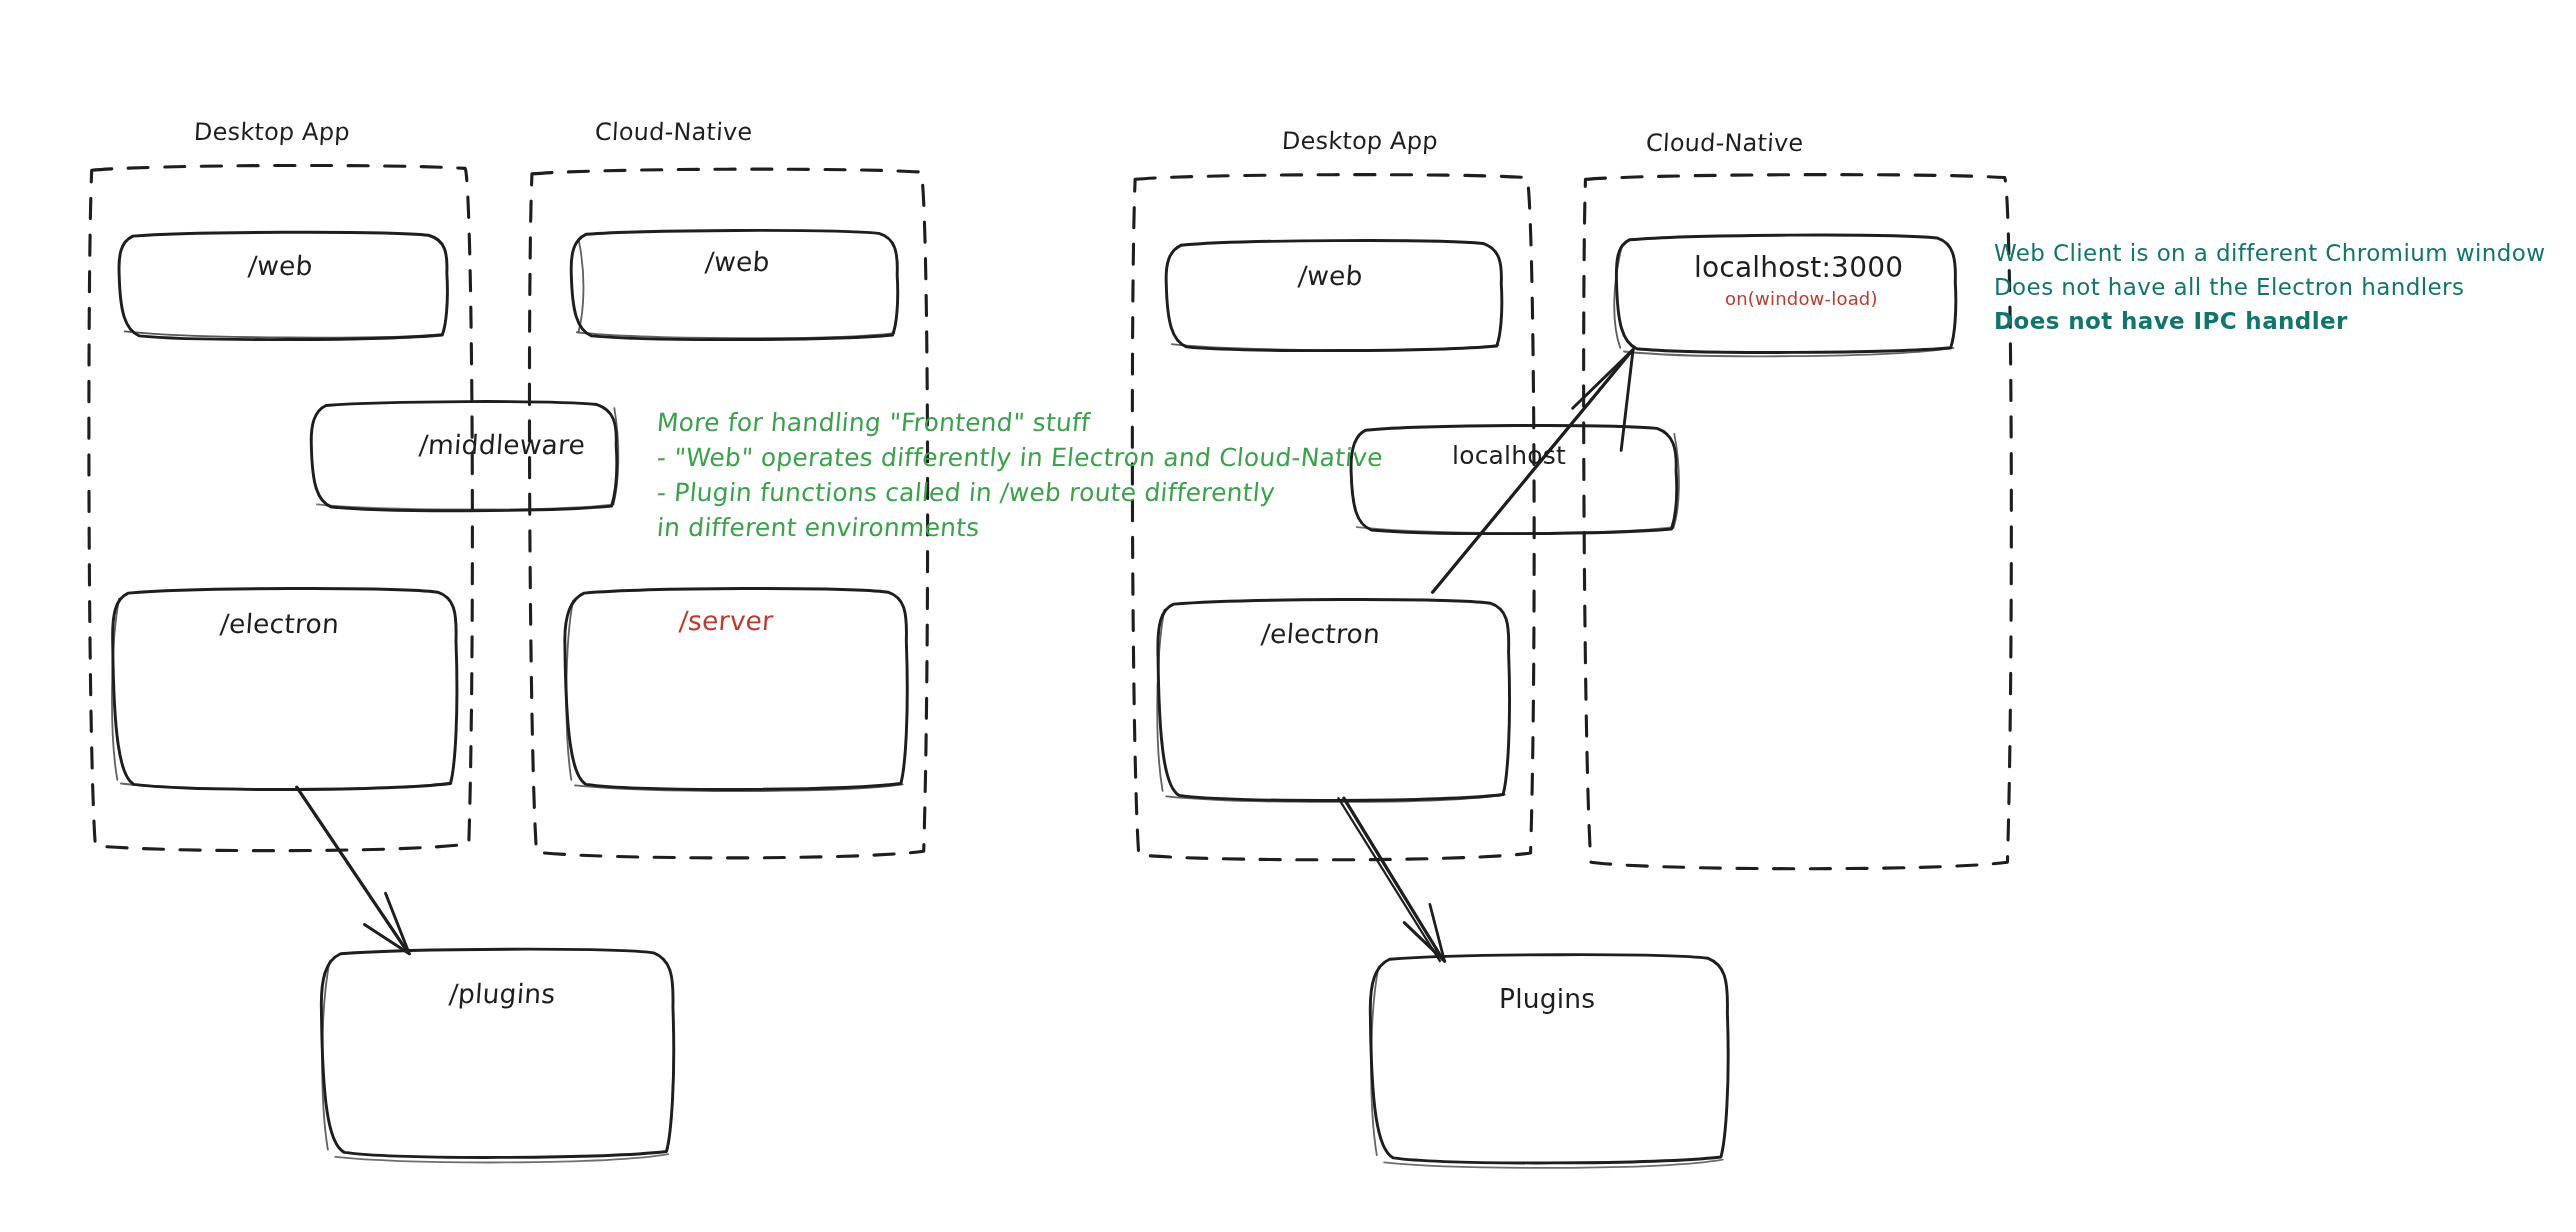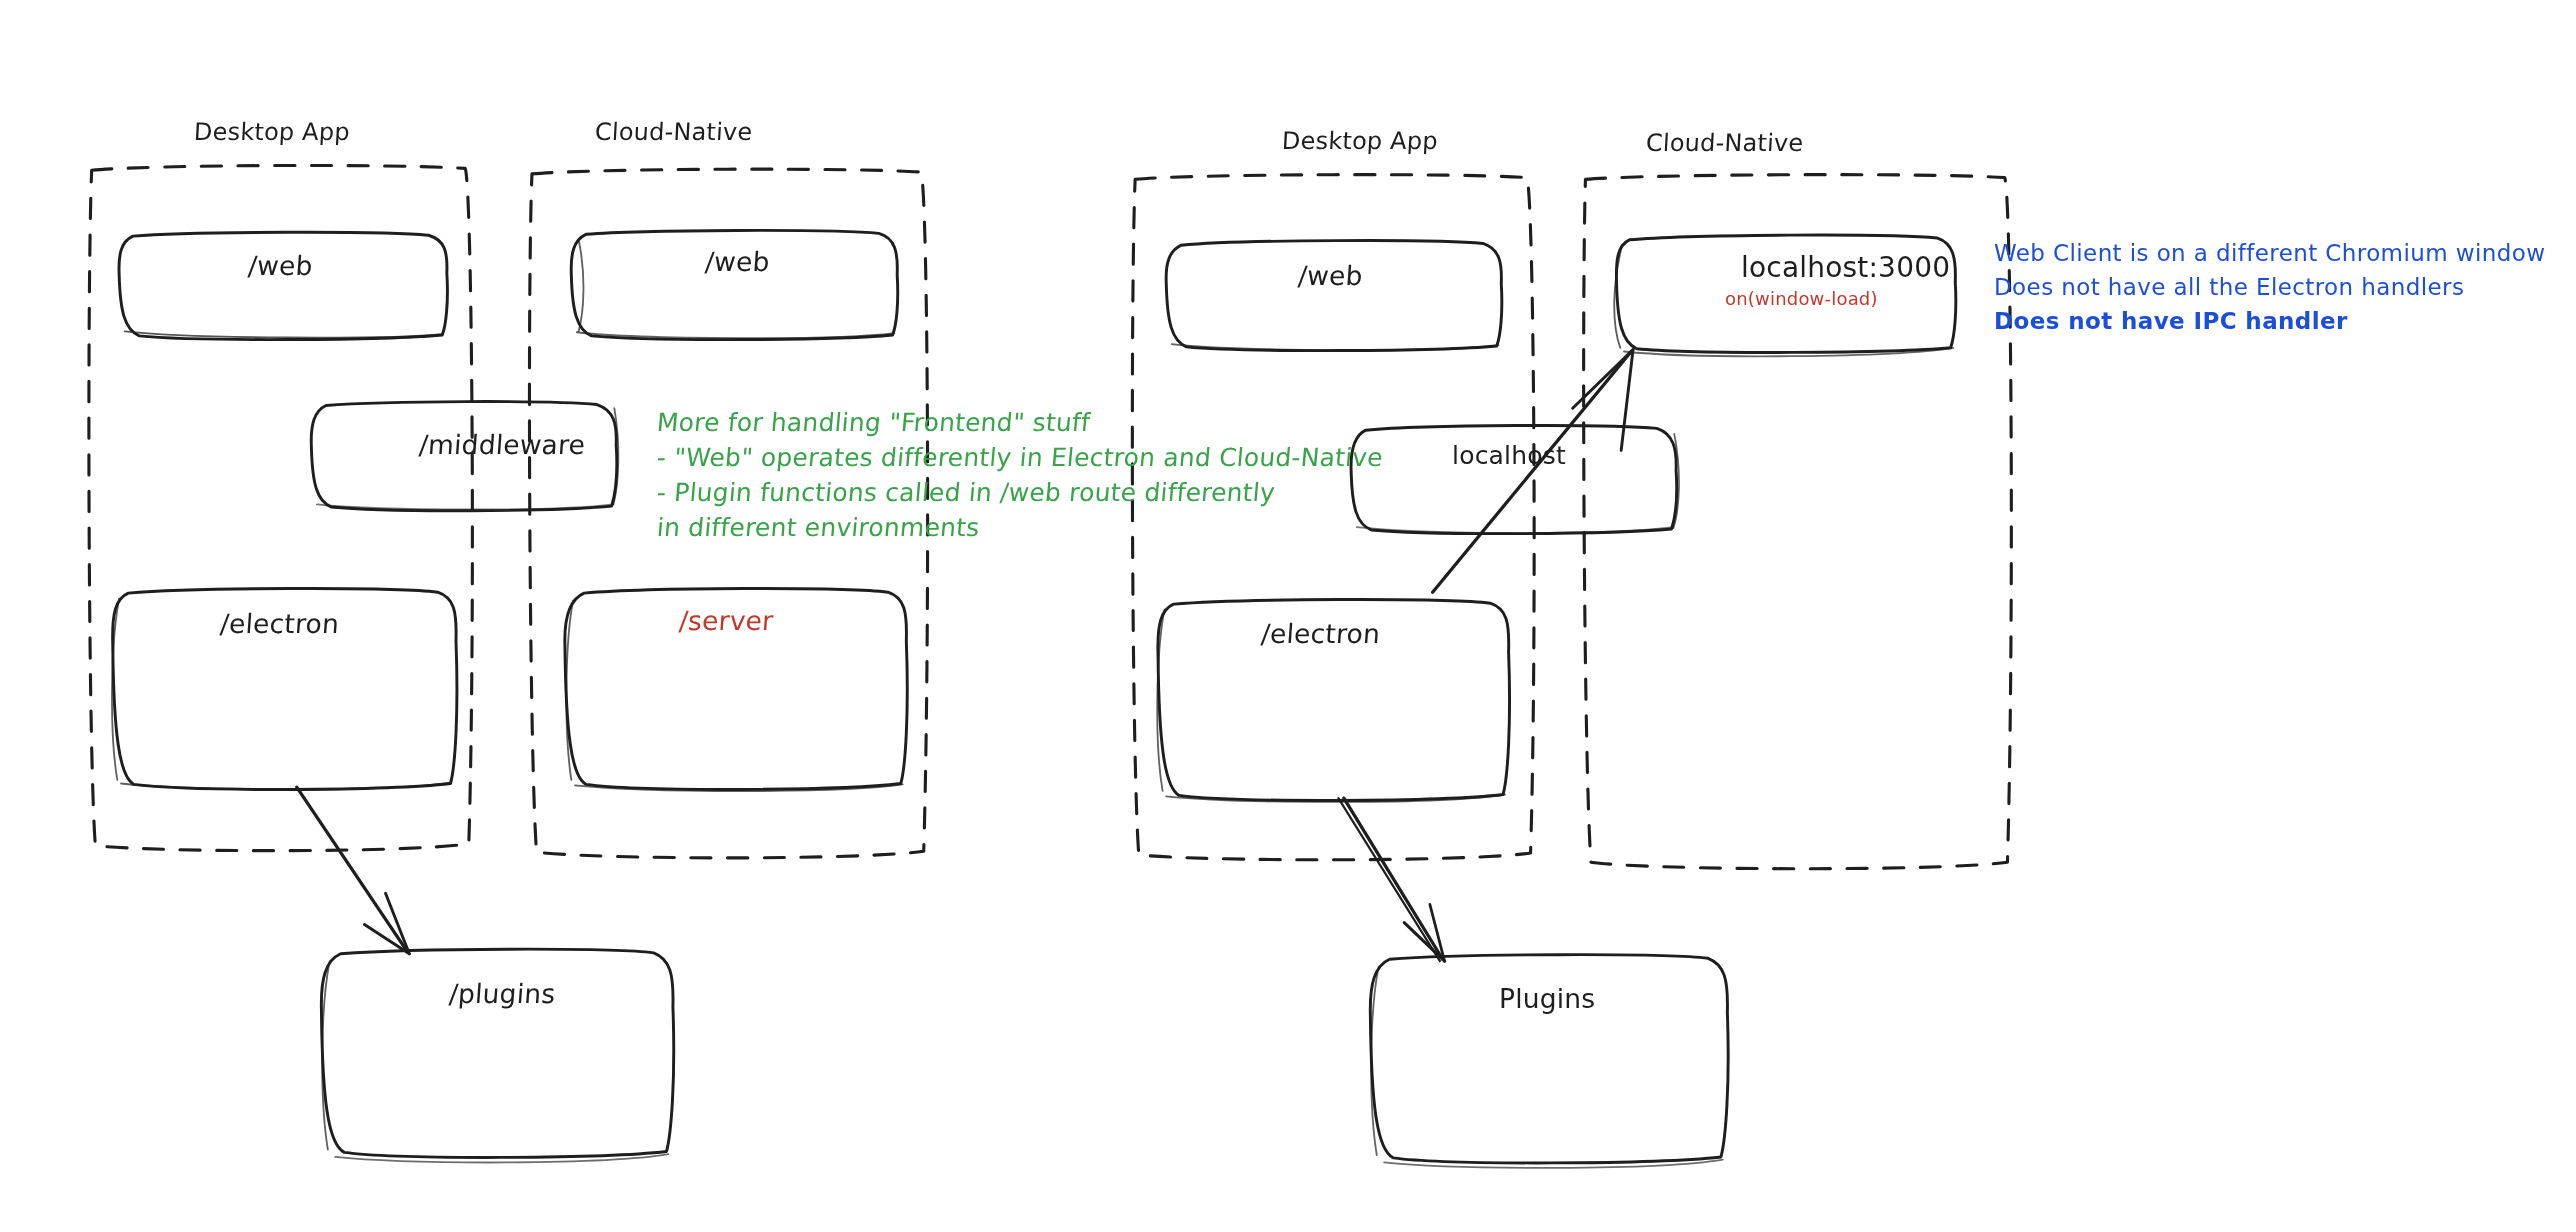--- a/index.html
+++ b/index.html
@@ -45,21 +45,21 @@
     font-size: 28px;
   }
   .annot {
     font-size: 25px;
     line-height: 1.40;
     transform: skewX(-5deg);
   }
   .annot-red {
     font-size: 23px;
     line-height: 1.48;
-    color: #1d4ed8;
+    color: #0f766e;
     letter-spacing: 0.4px;
   }
   .green { color: #38a349; }
   .red   { color: #c0392b; }
 </style>
 </head>
 <body>
 
 <div id="canvas">
 
@@ -216,21 +216,21 @@
     <div class="lbl annot green" style="position:relative; left:0; top:0;">- Plugin functions called in /web route differently</div>
     <div class="lbl annot green" style="position:relative; left:0; top:0;">in different environments</div>
   </div>
 
   <div class="lbl group-title" style="left:1282px; top:126px;">Desktop App</div>
 
   <div class="lbl group-title" style="left:1646px; top:128px;">Cloud-Native</div>
 
   <div class="lbl node-title" style="left:1298px; top:259px;">/web</div>
 
-  <div class="lbl node-title-upright" style="left:1741px; top:250px;text-align:center;">localhost:3000</div>
+  <div class="lbl node-title-upright" style="left:1694px; top:250px;text-align:center;">localhost:3000</div>
 
   <div class="lbl red" style="left:1725px; top:287px; font-size:18px; position:absolute;">on(window-load)</div>
 
   <div class="lbl node-title-upright" style="left:1452px; top:439px; font-size:25px;">localhost</div>
 
   <div class="lbl node-title" style="left:1261px; top:617px;">/electron</div>
 
   <div class="lbl node-title-upright" style="left:1499px; top:982px; font-size:26.5px;">Plugins</div>
 
   <div style="position:absolute; left:1994px; top:236px;">

